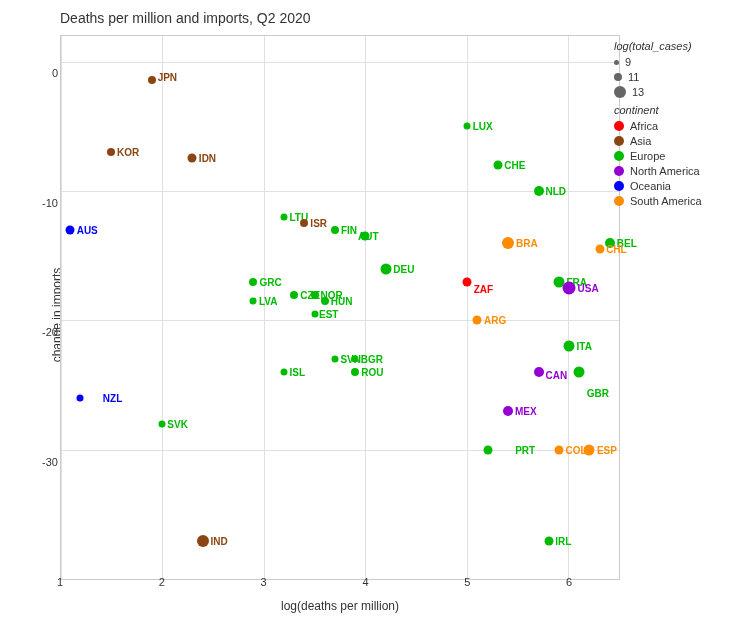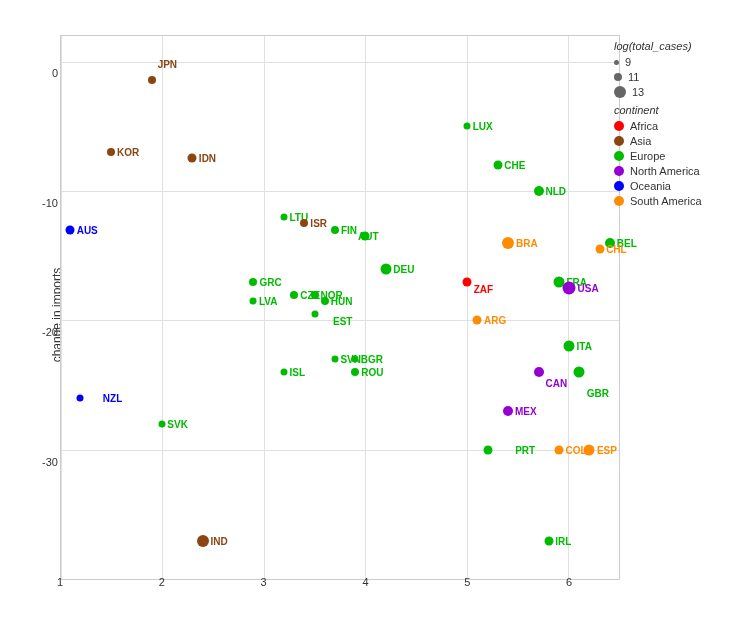--- a/index.html
+++ b/index.html
@@ -139,23 +139,25 @@
       color: #333;
     }
     .legend-divider {
       margin: 6px 0;
     }
   </style>
 </head>
 <body>
 
 <div class="chart-container">
+  <div class="chart-title">Deaths per million and imports, Q2 2020</div>
 
   <div class="axis-label-y">change in imports</div>
 
+  <div class="axis-label-x">log(deaths per million)</div>
 
   <div class="plot-area" id="plot-area">
   <div class="grid-line-h" style="top: 4.7619%;"></div>
       <div class="grid-line-h" style="top: 28.5714%;"></div>
       <div class="grid-line-h" style="top: 52.381%;"></div>
       <div class="grid-line-h" style="top: 76.1905%;"></div>
       <div class="grid-line-v" style="left: 0%;"></div>
       <div class="grid-line-v" style="left: 18.1818%;"></div>
       <div class="grid-line-v" style="left: 36.3636%;"></div>
       <div class="grid-line-v" style="left: 54.5455%;"></div>
@@ -205,21 +207,21 @@
         <div class="legend-color-row">
           <div class="legend-color-dot" style="background: rgb(255, 140, 0);"></div>
           <span class="legend-color-label">South America</span>
         </div>
       </div>
   </div>
 
   <div id="x-tick-labels"></div>
   <div id="y-tick-labels"></div>
 <div class="data-point" style="left: 151.636px; top: 80.4167px; width: 8px; height: 8px; background: rgb(139, 69, 19);"></div>
-    <div class="point-label" style="color: rgb(139, 69, 19); left: 157.636px; top: 64px;">JPN</div>
+    <div class="point-label" style="color: rgb(139, 69, 19); left: 157.636px; top: 77px;">JPN</div>
     <div class="data-point" style="left: 110.909px; top: 151.786px; width: 8px; height: 8px; background: rgb(139, 69, 19);"></div>
     <div class="point-label" style="color: rgb(139, 69, 19); left: 116.909px; top: 151.786px;">KOR</div>
     <div class="data-point" style="left: 192.364px; top: 158.274px; width: 9px; height: 9px; background: rgb(139, 69, 19);"></div>
     <div class="point-label" style="color: rgb(139, 69, 19); left: 198.864px; top: 158.274px;">IDN</div>
     <div class="data-point" style="left: 70.1818px; top: 229.643px; width: 9px; height: 9px; background: rgb(0, 0, 255);"></div>
     <div class="point-label" style="color: rgb(0, 0, 255); left: 76.6818px; top: 229.643px;">AUS</div>
     <div class="data-point" style="left: 80.3636px; top: 398.333px; width: 7px; height: 7px; background: rgb(0, 0, 255);"></div>
     <div class="point-label" style="color: rgb(0, 0, 255); left: 85.8636px; top: 398.333px; padding-left: 17px;">NZL</div>
     <div class="data-point" style="left: 161.818px; top: 424.286px; width: 7px; height: 7px; background: rgb(0, 187, 0);"></div>
     <div class="point-label" style="color: rgb(0, 187, 0); left: 167.318px; top: 424.286px;">SVK</div>
@@ -237,21 +239,21 @@
     <div class="point-label" style="color: rgb(0, 187, 0); left: 259.455px; top: 281.548px;">GRC</div>
     <div class="data-point" style="left: 253.455px; top: 301.012px; width: 7px; height: 7px; background: rgb(0, 187, 0);"></div>
     <div class="point-label" style="color: rgb(0, 187, 0); left: 258.955px; top: 301.012px;">LVA</div>
     <div class="data-point" style="left: 294.182px; top: 294.524px; width: 8px; height: 8px; background: rgb(0, 187, 0);"></div>
     <div class="point-label" style="color: rgb(0, 187, 0); left: 300.182px; top: 294.524px;">CZE</div>
     <div class="data-point" style="left: 314.545px; top: 294.524px; width: 8px; height: 8px; background: rgb(0, 187, 0);"></div>
     <div class="point-label" style="color: rgb(0, 187, 0); left: 320.545px; top: 294.524px;">NOR</div>
     <div class="data-point" style="left: 324.727px; top: 301.012px; width: 8px; height: 8px; background: rgb(0, 187, 0);"></div>
     <div class="point-label" style="color: rgb(0, 187, 0); left: 330.727px; top: 301.012px;">HUN</div>
     <div class="data-point" style="left: 314.545px; top: 313.988px; width: 7px; height: 7px; background: rgb(0, 187, 0);"></div>
-    <div class="point-label" style="color: rgb(0, 187, 0); left: 333px; top: 313.988px; margin-top: 7px;">EST</div>
+    <div class="point-label" style="color: rgb(0, 187, 0); left: 319px; top: 313.988px;">EST</div>
     <div class="data-point" style="left: 385.818px; top: 268.571px; width: 11px; height: 11px; background: rgb(0, 187, 0);"></div>
     <div class="point-label" style="color: rgb(0, 187, 0); left: 393.318px; top: 268.571px;">DEU</div>
     <div class="data-point" style="left: 284px; top: 372.381px; width: 7px; height: 7px; background: rgb(0, 187, 0);"></div>
     <div class="point-label" style="color: rgb(0, 187, 0); left: 289.5px; top: 372.381px;">ISL</div>
     <div class="data-point" style="left: 334.909px; top: 359.405px; width: 7px; height: 7px; background: rgb(0, 187, 0);"></div>
     <div class="point-label" style="color: rgb(0, 187, 0); left: 340.409px; top: 359.405px;">SVN</div>
     <div class="data-point" style="left: 355.273px; top: 359.405px; width: 7px; height: 7px; background: rgb(0, 187, 0);"></div>
     <div class="point-label" style="color: rgb(0, 187, 0); left: 360.773px; top: 359.405px;">BGR</div>
     <div class="data-point" style="left: 355.273px; top: 372.381px; width: 8px; height: 8px; background: rgb(0, 187, 0);"></div>
     <div class="point-label" style="color: rgb(0, 187, 0); left: 361.273px; top: 372.381px;">ROU</div>
@@ -265,21 +267,21 @@
     <div class="point-label" style="color: rgb(255, 140, 0); left: 516px; top: 242.619px;">BRA</div>
     <div class="data-point" style="left: 467.273px; top: 281.548px; width: 9px; height: 9px; background: rgb(255, 0, 0);"></div>
     <div class="point-label" style="color: rgb(255, 0, 0); left: 473.773px; top: 289px;">ZAF</div>
     <div class="data-point" style="left: 477.455px; top: 320.476px; width: 9px; height: 9px; background: rgb(255, 140, 0);"></div>
     <div class="point-label" style="color: rgb(255, 140, 0); left: 483.955px; top: 320.476px;">ARG</div>
     <div class="data-point" style="left: 558.909px; top: 281.548px; width: 11px; height: 11px; background: rgb(0, 187, 0);"></div>
     <div class="point-label" style="color: rgb(0, 187, 0); left: 566.409px; top: 281.548px;">FRA</div>
     <div class="data-point" style="left: 569.091px; top: 288.036px; width: 13px; height: 13px; background: rgb(148, 0, 211);"></div>
     <div class="point-label" style="color: rgb(148, 0, 211); left: 577.591px; top: 288.036px;">USA</div>
     <div class="data-point" style="left: 538.545px; top: 372.381px; width: 10px; height: 10px; background: rgb(148, 0, 211);"></div>
-    <div class="point-label" style="color: rgb(148, 0, 211); left: 545.545px; top: 383px;">CAN</div>
+    <div class="point-label" style="color: rgb(148, 0, 211); left: 545.545px; top: 375px;">CAN</div>
     <div class="data-point" style="left: 508px; top: 411.31px; width: 10px; height: 10px; background: rgb(148, 0, 211);"></div>
     <div class="point-label" style="color: rgb(148, 0, 211); left: 515px; top: 411.31px;">MEX</div>
     <div class="data-point" style="left: 487.636px; top: 450.238px; width: 9px; height: 9px; background: rgb(0, 187, 0);"></div>
     <div class="point-label" style="color: rgb(0, 187, 0); left: 494.136px; top: 450.238px; padding-left: 21px;">PRT</div>
     <div class="data-point" style="left: 558.909px; top: 450.238px; width: 9px; height: 9px; background: rgb(255, 140, 0);"></div>
     <div class="point-label" style="color: rgb(255, 140, 0); left: 565.409px; top: 450.238px;">COL</div>
     <div class="data-point" style="left: 589.455px; top: 450.238px; width: 11px; height: 11px; background: rgb(255, 140, 0);"></div>
     <div class="point-label" style="color: rgb(255, 140, 0); left: 596.955px; top: 450.238px;">ESP</div>
     <div class="data-point" style="left: 569.091px; top: 346.429px; width: 11px; height: 11px; background: rgb(0, 187, 0);"></div>
     <div class="point-label" style="color: rgb(0, 187, 0); left: 576.591px; top: 346.429px;">ITA</div>

